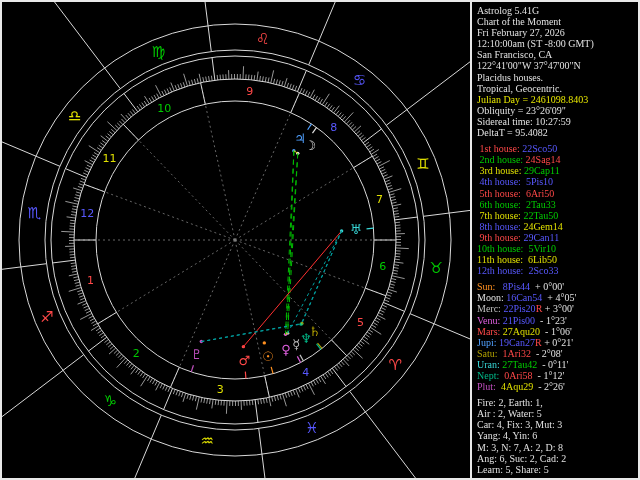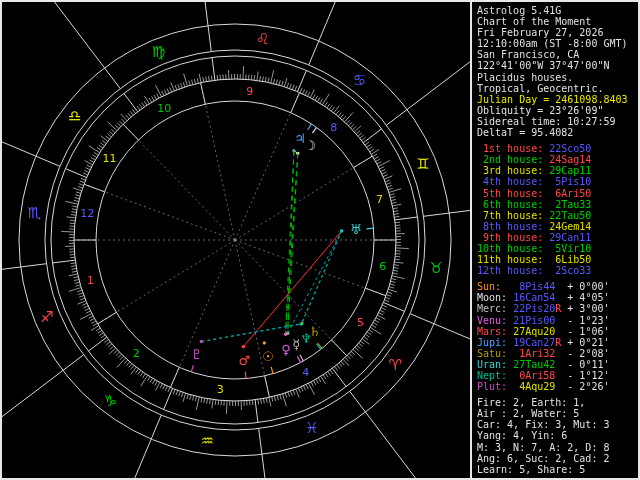--- a/index.html
+++ b/index.html
@@ -4,21 +4,21 @@
 <style>
   html,body{margin:0;padding:0;background:#000;}
   .frame{
     position:relative;width:636px;height:476px;border:2px solid #e8e8e8;
     background:#000;display:flex;overflow:hidden;
     font-family:"DejaVu Sans Mono",monospace;
   }
   .chart-area{width:468px;height:476px;border-right:2px solid #e8e8e8;flex:none;overflow:hidden;}
   svg{display:block;}
   svg text{font-family:"DejaVu Sans",sans-serif;}
-  .panel{flex:1;padding:3px 0 14px 5px;font-size:10px;line-height:11.1px;white-space:pre;overflow:hidden;}
+  .panel{flex:1;padding:3px 0 14px 5px;font-size:10px;line-height:11.1px;white-space:pre;overflow:hidden;font-family:Liberation Serif, serif;}
   .block{margin-top:5px;}
   .block:first-child{margin-top:0;}
 </style>
 </head>
 <body>
 
 <div class="frame">
   <div class="chart-area">
     <svg id="wheel" width="468" height="476" viewBox="0 0 468 476">
         <circle cx="233" cy="238" r="216" fill="none" stroke="#d8d8d8" stroke-width="1"></circle>

